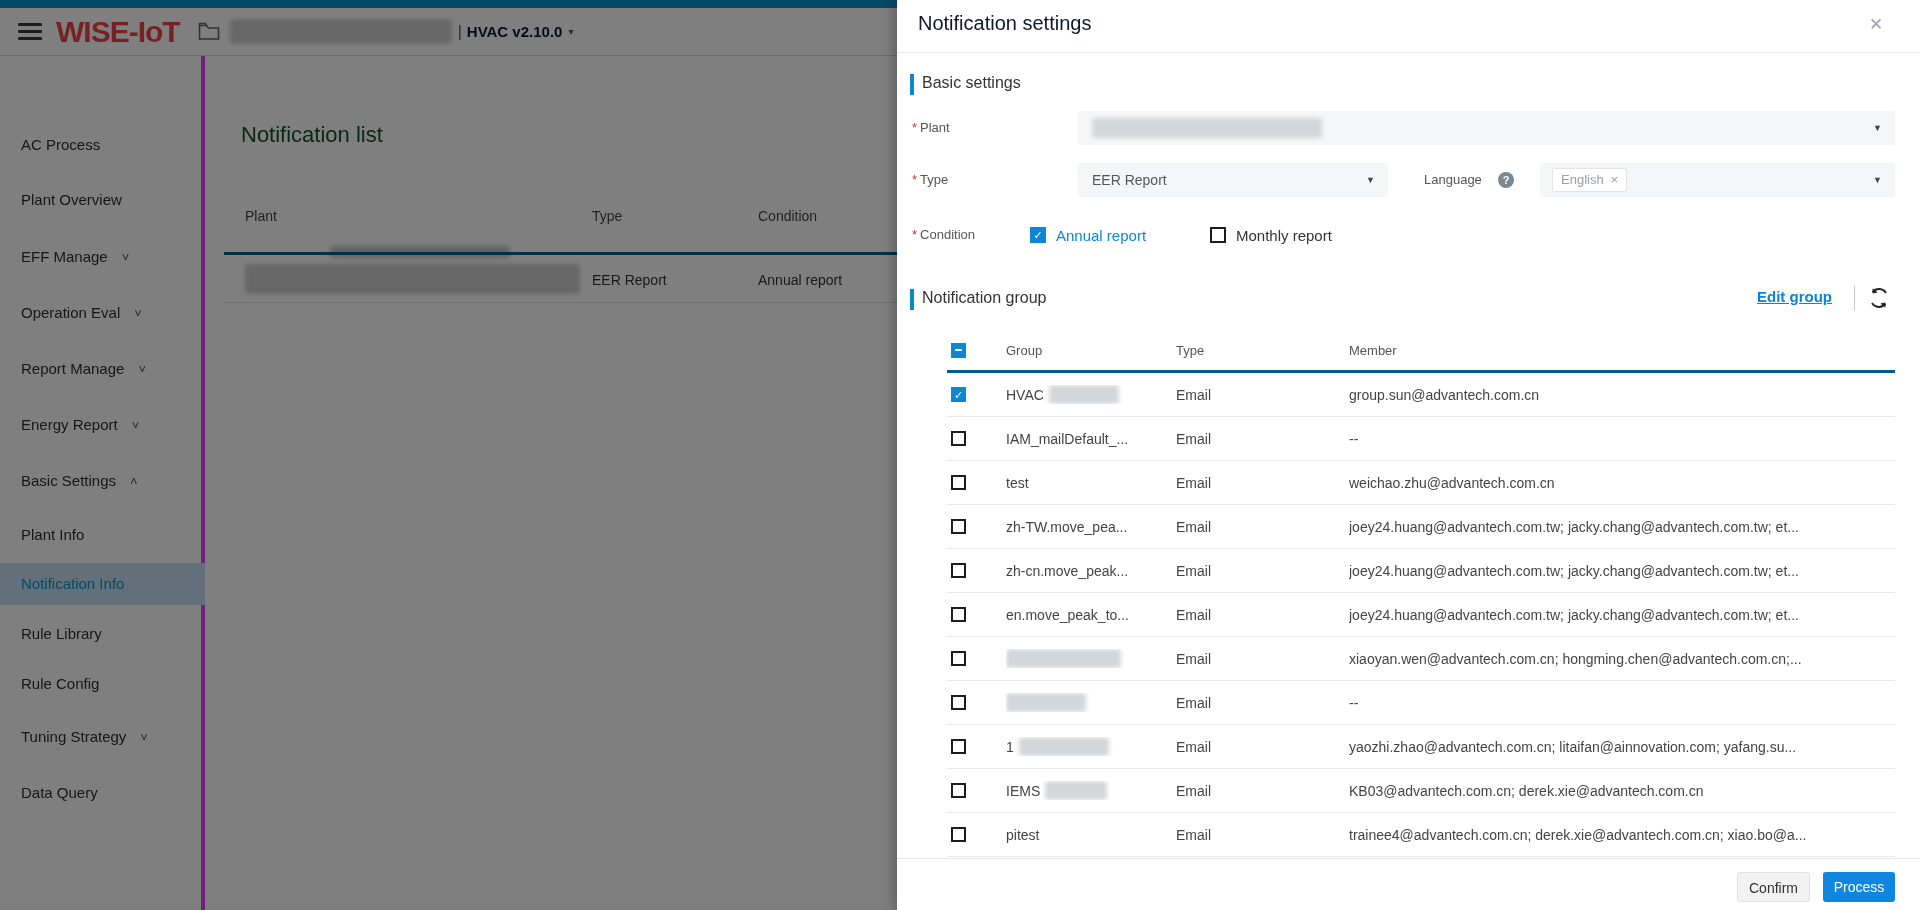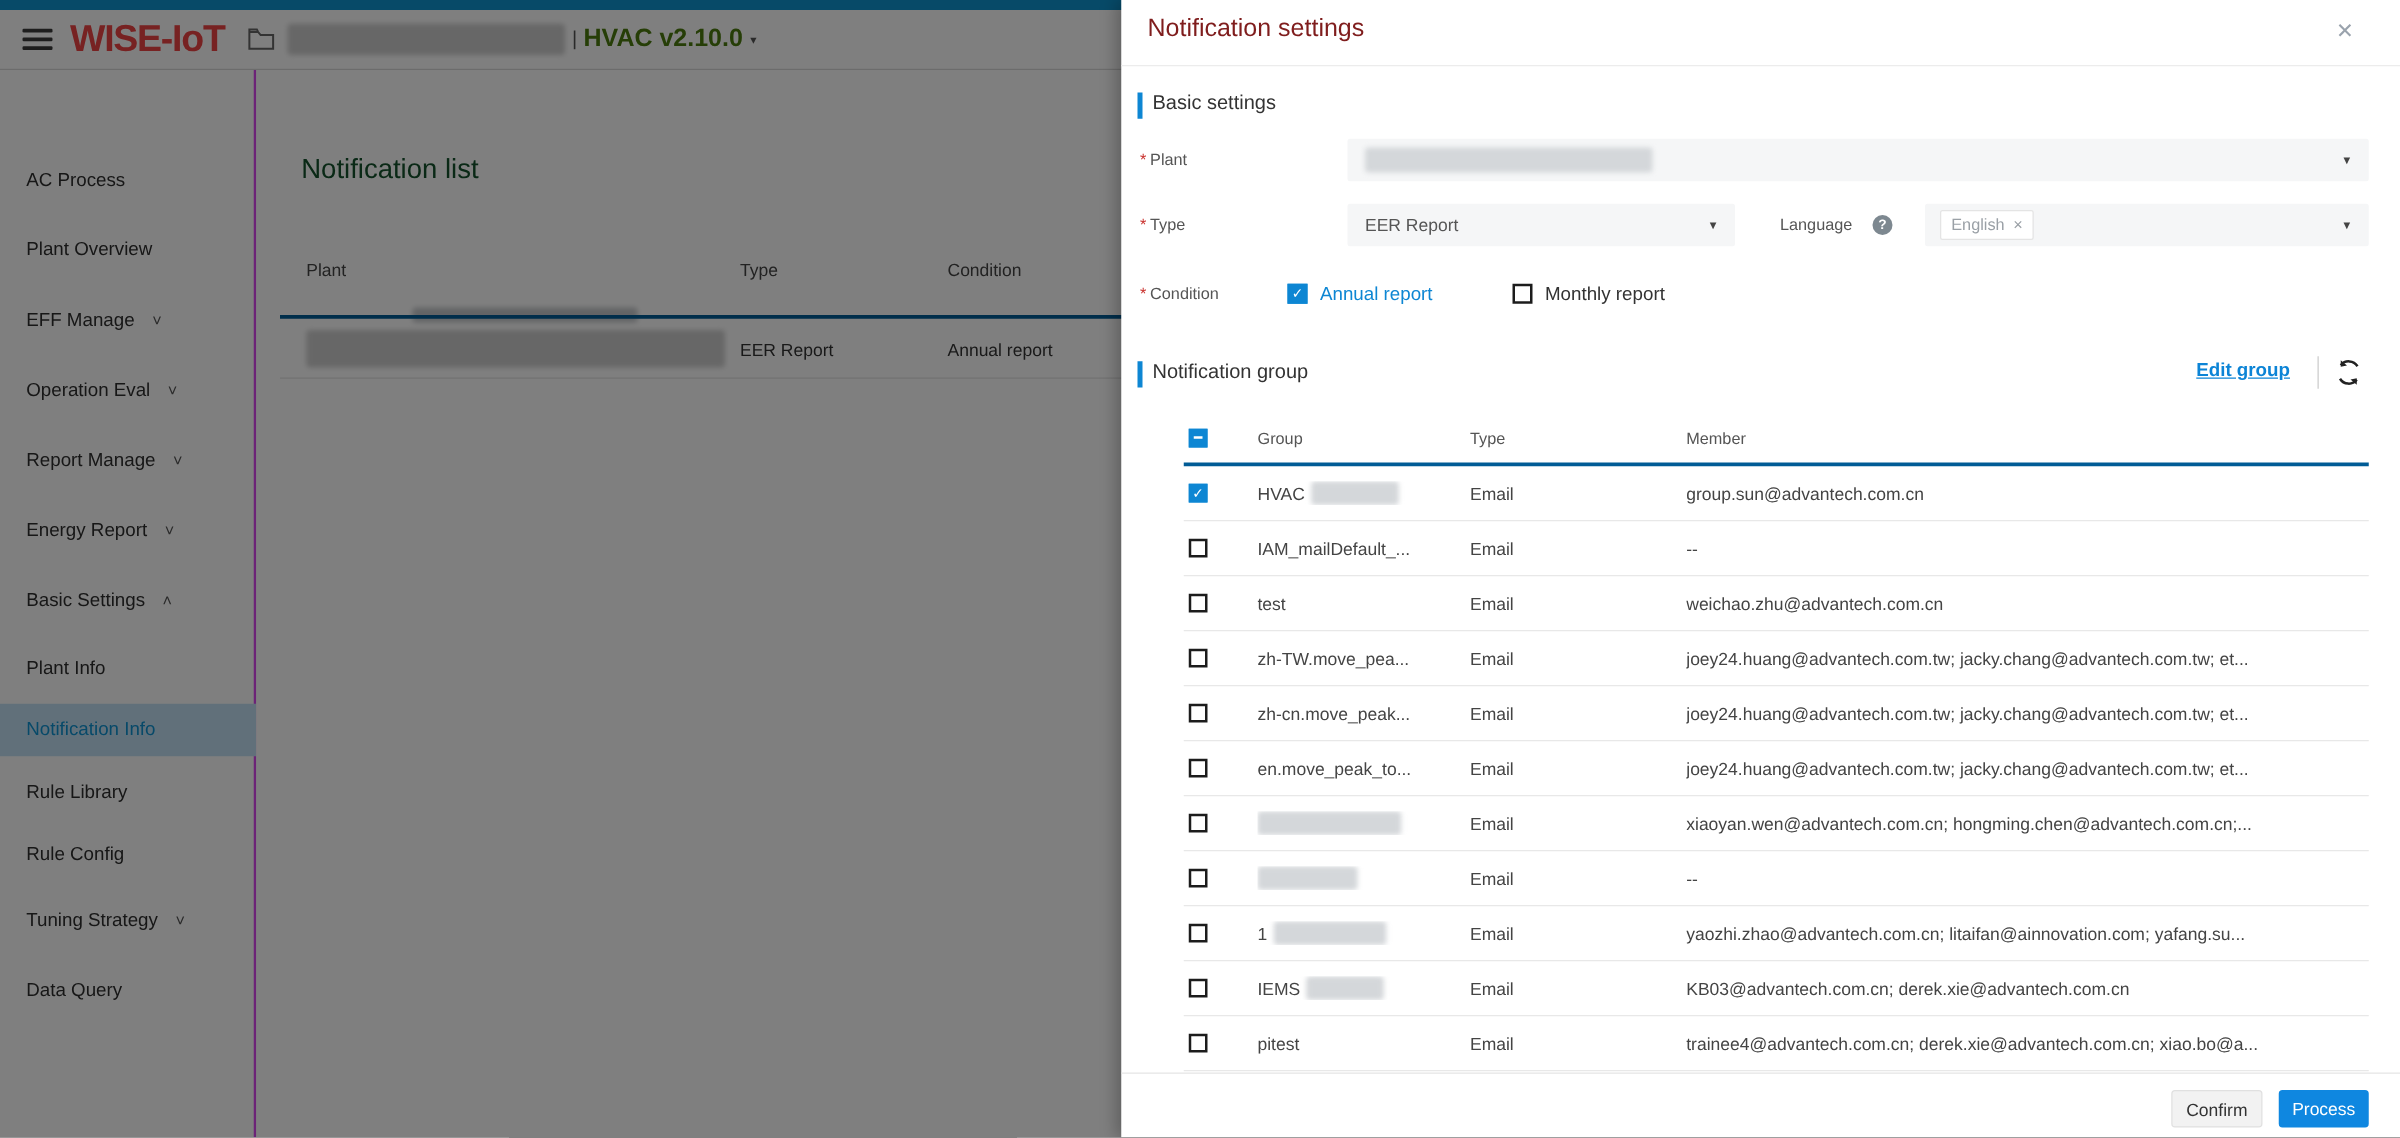--- a/index.html
+++ b/index.html
@@ -10,24 +10,24 @@
   
   .top-strip { position:absolute; left:0; top:0; width:100%; height:8px; background:#0f94d0; }
   .app-header { position:absolute; left:0; top:8px; width:100%; height:48px; background:#fff;
                 border-bottom:1px solid #d9d9d9; display:flex; align-items:center; }
   .hamburger { margin-left:18px; width:24px; height:17px; display:flex; flex-direction:column; justify-content:space-between; cursor:pointer; }
   .hamburger span { display:block; height:3px; background:#3a3a3a; border-radius:1px; }
   .logo { margin-left:14px; font-size:30px; font-weight:800; letter-spacing:-1px; color:#ef4444; }
   .folder-ic { margin-left:18px; }
   .hdr-blur { margin-left:10px; width:222px; height:25px; background:#cfcfcf; border-radius:3px; filter:blur(2px); }
   .hdr-sep { margin-left:6px; color:#555; font-size:16px; }
-  .hdr-app { margin-left:5px; font-size:20px; font-weight:700; color:#4d7c0f; }
+  .hdr-app { margin-left:5px; font-size:15px; font-weight:700; color:#0f172a; }
   .hdr-caret { margin-left:6px; font-size:10px; color:#555; }
 
-  .sidebar { position:absolute; left:0; top:56px; width:205px; height:854px; background:#fff; border-right:2px solid #d946ef; }
+  .sidebar { position:absolute; left:0; top:56px; width:205px; height:854px; background:#fff; border-right:4px solid #d946ef; }
   .side-item { position:absolute; left:0; width:205px; height:42px; line-height:42px; padding-left:21px;
                font-size:15px; color:#2f2f2f; cursor:pointer; white-space:nowrap; }
   .side-item.sub { }
   .side-item.selected { background:#c3e1f5; color:#0f93d2; }
   .side-chev { margin-left:14px; font-size:13px; color:#555; }
 
   .main { position:absolute; left:205px; top:56px; width:1715px; height:854px; background:#fff; }
   .main-title { position:absolute; left:36px; top:66px; font-size:22px; color:#14532d; }
   .mt-col { position:absolute; top:146px; height:28px; line-height:28px; font-size:14px; color:#444; }
   .mt-line { position:absolute; left:19px; top:196px; right:0; height:3px; background:#015c96; }
@@ -35,21 +35,21 @@
   .mt-rowblur2 { position:absolute; left:125px; top:190px; width:180px; height:12px; background:#c6c9cc; border-radius:3px; filter:blur(2px); }
   .mt-cell { position:absolute; top:206px; height:36px; line-height:36px; font-size:14px; color:#333; }
   .mt-rowline { position:absolute; left:19px; top:246px; right:0; height:1px; background:#e3e3e3; }
 
   
   .overlay { position:absolute; inset:0; background:rgba(0,0,0,0.5); z-index:10; }
 
   
   .modal { position:absolute; left:897px; top:0; width:1023px; height:910px; background:#fff; z-index:20;
            box-shadow:-4px 0 12px rgba(0,0,0,0.25); }
-  .modal-title { position:absolute; left:21px; top:12px; font-size:20px; color:#7f1d1d;text-align:right; }
+  .modal-title { position:absolute; left:21px; top:12px; font-size:20px; color:#0f172a;text-align:right; }
   .modal-close { position:absolute; left:966px; top:12px; width:26px; height:26px; font-size:17px; color:#9aa3ad;
                  text-align:center; line-height:26px; cursor:pointer; }
   .modal-hdr-line { position:absolute; left:0; top:52px; width:100%; height:1px; background:#ececec; }
 
   .sect-bar { position:absolute; left:13px; width:4px; height:21px; background:#0d86d3; }
   .sect-text { position:absolute; left:25px; font-size:16px; color:#333; }
 
   .f-label { position:absolute; left:15px; font-size:13px; color:#555; height:34px; line-height:34px; }
   .req { color:#c9302c; margin-right:3px; }
   .sel { position:absolute; height:34px; background:#f5f6f7; border-radius:2px; cursor:pointer; }

